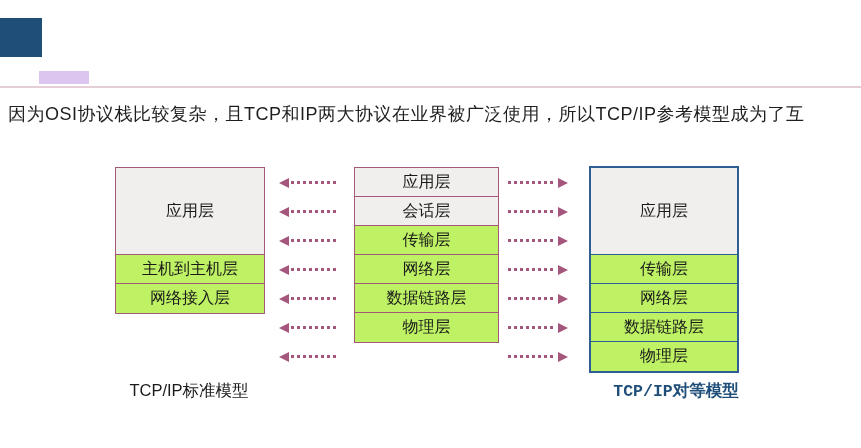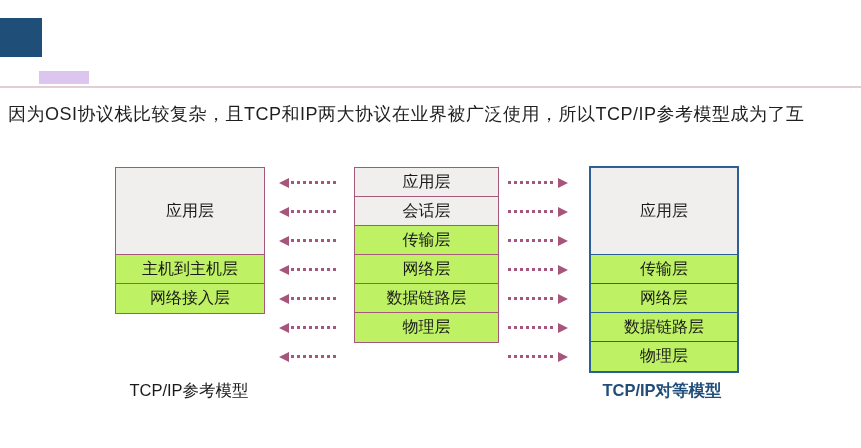--- a/index.html
+++ b/index.html
@@ -41,21 +41,21 @@
   .arrow .line{display:block;width:48px;height:3px;
     background:repeating-linear-gradient(90deg,var(--arrow,#a4567c) 0 3px,transparent 3px 6px);}
   .arrow .head{display:block;width:0;height:0;border-top:5px solid transparent;border-bottom:5px solid transparent;}
   .arrow.west .head{border-right:10px solid var(--arrow,#a4567c);margin-right:2px;}
   .arrow.east .head{border-left:10px solid var(--arrow,#a4567c);margin-left:2px;}
 
   
   .caption{position:absolute;top:380px;font-size:16.5px;color:#1a1a1a;text-align:center;white-space:nowrap;}
   .cap-left{left:115px;width:148px;}
   .cap-mid{left:354px;width:143px;}
-  .cap-right{left:589px;width:146px;color:var(--title-blue,#1f4e79);font-weight:bold;}
+  .cap-right{left:603px;width:146px;color:var(--title-blue,#1f4e79);font-weight:bold;font-family:Liberation Mono, monospace;}
 </style>
 </head>
 <body>
 
 <div class="slide">
 
   <div class="deco-square"></div>
   <div class="deco-bar"></div>
   <div class="divider"></div>
 
@@ -169,16 +169,16 @@
         </span>
       </div>
     <div class="arrow-slot">
         <span class="arrow east">
           <i class="line"></i>
           <i class="head"></i>
         </span>
       </div>
   </div>
 
-  <div class="caption cap-left">TCP/IP参考模型</div>
+  <div class="caption cap-left">TCP/IP标准模型</div>
   <div class="caption cap-right">TCP/IP对等模型</div>
 
 </div>
 
 </body></html>

